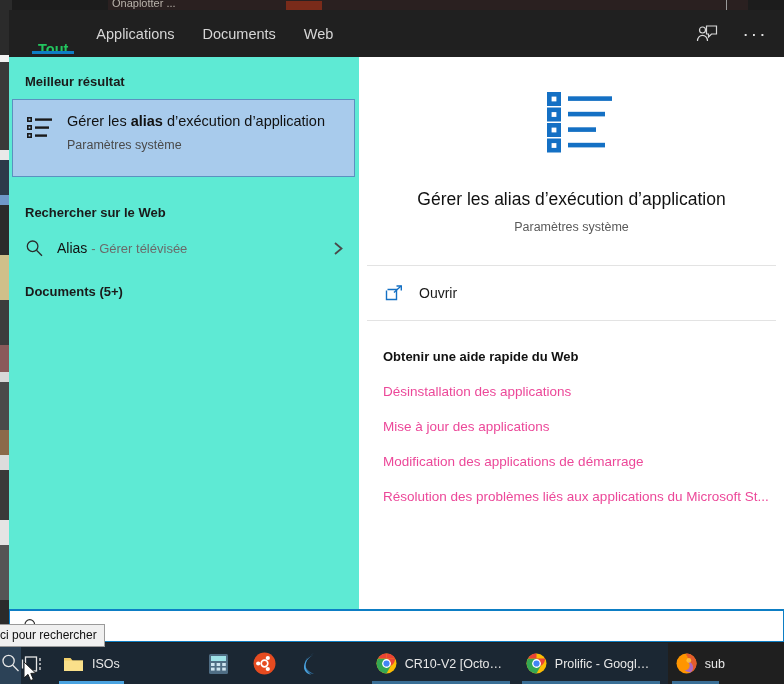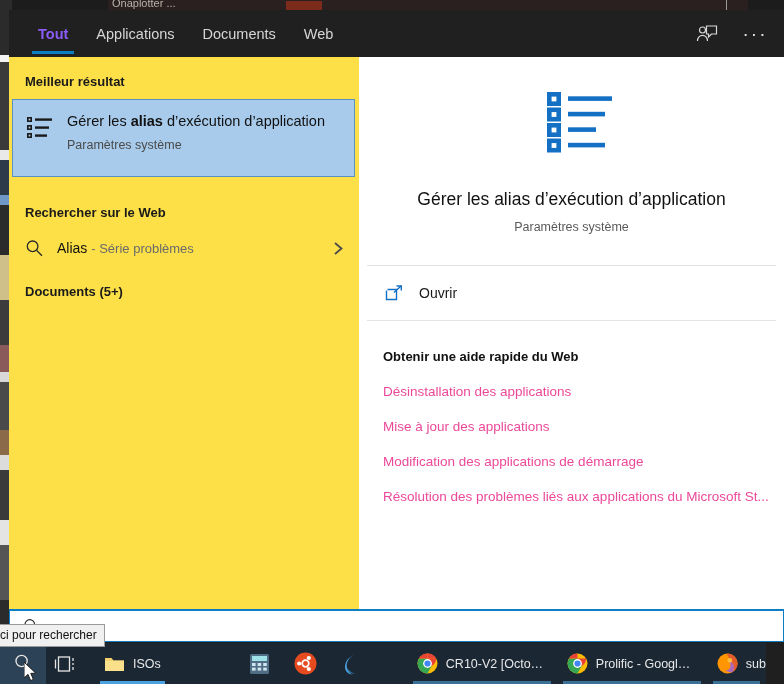--- a/index.html
+++ b/index.html
@@ -71,39 +71,39 @@
     position: absolute; left: 0; top: 0; width: 775px; height: 47px;
     background: #202020;
   }
   .tabs { position: absolute; left: 15px; top: 0; height: 47px; display: flex; align-items: center; }
   .tab {
     position: relative;
     height: 47px; display: flex; align-items: center;
     padding: 0 14px;
     color: #d6d6d6; font-size: 14.5px; cursor: default; white-space: nowrap;
   }
-  .tab.active { color: #8b5cf6; font-weight: bold; }
+  .tab.active { color: #22c55e; font-weight: bold; align-items: flex-end; }
   .tab.active::after {
     content: ""; position: absolute; left: 8px; right: 8px; bottom: 3px;
     height: 3px; background: #0d7ec4;
   }
   .tab .caret {
     display: inline-block; margin-left: 7px;
     width: 0; height: 0; border-left: 5px solid transparent;
     border-right: 5px solid transparent; border-top: 6px solid #d6d6d6;
   }
   .hdr-icons { position: absolute; right: 14px; top: 0; height: 47px; display: flex; align-items: center; gap: 18px; }
   .hdr-btn { width: 30px; height: 30px; display: flex; align-items: center; justify-content: center; cursor: default; }
   .dots { color: #e2e2e2; font-size: 19px; letter-spacing: 2px; line-height: 10px; }
 
   
   .body { position: absolute; left: 0; top: 47px; width: 775px; height: 563px; }
   .left-col {
     position: absolute; left: 0; top: 0; width: 350px; height: 563px;
-    background: #fde047;
+    background: #5eead4;
   }
   .right-col {
     position: absolute; left: 350px; top: 0; width: 425px; height: 563px;
     background: #ffffff;
   }
 
   .section-head {
     font-size: 13px; font-weight: bold; color: #1a1a1a;
     padding: 17px 0 10px 16px;
   }
@@ -173,21 +173,21 @@
   .tooltip {
     position: absolute; left: -8px; top: 624px;
     background: #f0f0f0; border: 1px solid #9a9a9a;
     padding: 3px 7px 4px 7px;
     font-size: 12px; color: #111; white-space: nowrap;
     z-index: 30;
   }
 
   
   .taskbar {
-    position: absolute; left: 0; top: 643px; width: 766px; height: 41px;
+    position: absolute; left: 0; top: 643px; width: 668px; height: 41px;
     background: #1b2733;
     display: flex; align-items: stretch;
   }
   .tb-search {
     width: 53px; background: #2c4257; display: flex; align-items: center;
     justify-content: center; position: relative; cursor: default;
   }
   .tb-taskview { width: 46px; display: flex; align-items: center; justify-content: center; cursor: default; }
   .tb-item {
     display: flex; align-items: center; gap: 8px; padding: 0 10px;
@@ -280,21 +280,21 @@
 
         <div class="section-head" style="padding-top:28px">Rechercher sur le Web</div>
 
         <div class="web-row">
           <span class="mag">
             <svg width="19" height="19" viewBox="0 0 19 19" class="ico">
               <circle cx="7.6" cy="7.3" r="5.3" fill="none" stroke="#2b2b2b" stroke-width="1.3"></circle>
               <line x1="11.5" y1="11.3" x2="17" y2="16.8" stroke="#2b2b2b" stroke-width="1.3"></line>
             </svg>
           </span>
-          <span class="label"><span>Alias</span> <span class="muted">- Série problèmes</span></span>
+          <span class="label"><span>Alias</span> <span class="muted">- Gérer télévisée</span></span>
           <span class="chev">
             <svg width="13" height="15" viewBox="0 0 13 15" class="ico">
               <polyline points="3,2 9.5,7.5 3,13" fill="none" stroke="#4a4a4a" stroke-width="1.8"></polyline>
             </svg>
           </span>
         </div>
 
         <div class="doc-head">Documents (5+)</div>
       </div>
 

